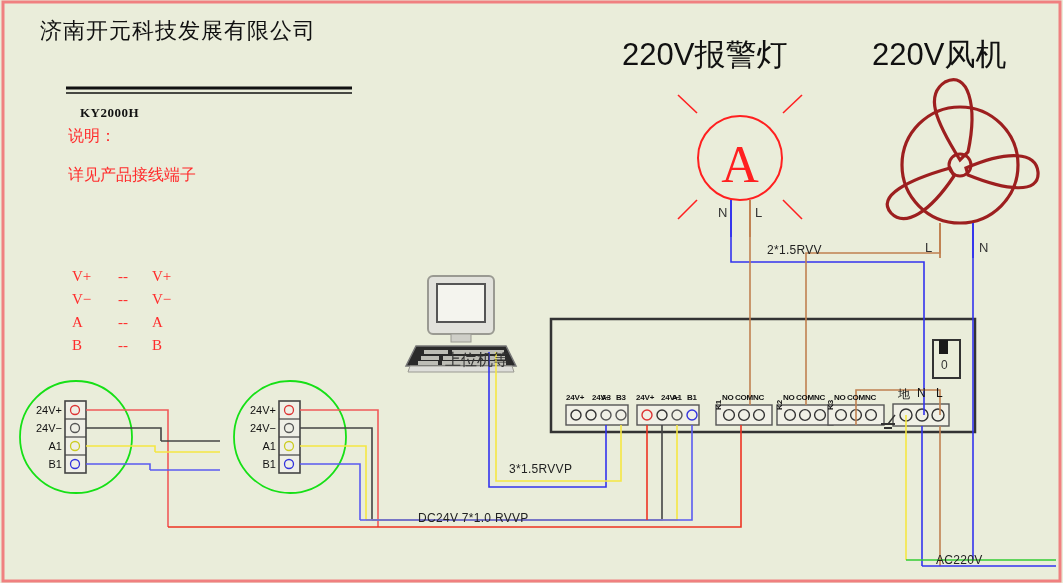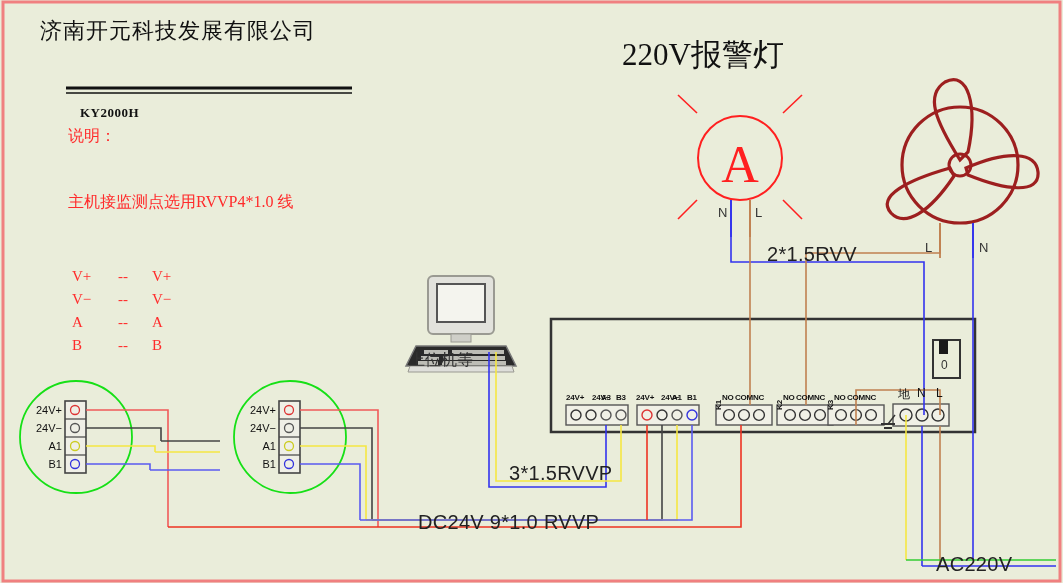--- a/index.html
+++ b/index.html
@@ -24,30 +24,30 @@
   }
   .note{
     font-family:"Liberation Serif", serif;
     font-size:16px;color:#ff2b2b;
   }
   .legend-cell{
     font-family:"Liberation Serif", serif;
     font-size:15px;color:#ff2b2b;
   }
   .device-title{
-    font-family:Liberation Serif, serif;
+    font-family:Liberation Sans, sans-serif;
     font-size:31px;color:#111;
   }
   .cable-label{
     font-family:"Liberation Sans", sans-serif;
-    font-size:20px;color:#222;letter-spacing:.3px;
+    font-size:12px;color:#222;letter-spacing:.3px;
   }
   .pc-label{
     font-family:"Liberation Serif", serif;
-    font-size:16px;color:#333;
+    font-size:16px;color:#333;margin-left:36px;
   }
   .term-label{
     font-family:"Liberation Sans", sans-serif;
     font-size:8px;font-weight:bold;color:#111;letter-spacing:-.2px;
   }
   .sensor-label{
     font-family:"Liberation Sans", sans-serif;
     font-size:11px;color:#111;text-align:right;
   }
   .ln-label{
@@ -230,39 +230,40 @@
       <line x1="973" y1="223" x2="973" y2="258" stroke="#3333ee"></line>
     </g>
 
     <rect x="489" y="455" width="117" height="32" fill="none" stroke="none"></rect>
   </svg>
 
   <div class="txt title-line" style="left:40px;top:16px;">济南开元科技发展有限公司</div>
   <div class="txt model" style="left:80px;top:105px;font-weight:bold;">KY2000H</div>
 
   <div class="txt note" style="left:68px;top:126px;">说明：</div>
-  <div class="txt note" style="left:68px;top:192px;">主机接监测点选用RVVP4*1.0 线</div>
+  <div class="txt note" style="left:68px;top:165px;">详见产品接线端子</div>
 
   <div class="txt legend-cell" style="left:72px;top:268px;">V+</div>
   <div class="txt legend-cell" style="left:118px;top:268px;">--</div>
   <div class="txt legend-cell" style="left:152px;top:268px;">V+</div>
 
   <div class="txt legend-cell" style="left:72px;top:291px;">V−</div>
   <div class="txt legend-cell" style="left:118px;top:291px;">--</div>
   <div class="txt legend-cell" style="left:152px;top:291px;">V−</div>
 
   <div class="txt legend-cell" style="left:72px;top:314px;">A</div>
   <div class="txt legend-cell" style="left:118px;top:314px;">--</div>
   <div class="txt legend-cell" style="left:152px;top:314px;">A</div>
 
   <div class="txt legend-cell" style="left:72px;top:337px;">B</div>
   <div class="txt legend-cell" style="left:118px;top:337px;">--</div>
   <div class="txt legend-cell" style="left:152px;top:337px;">B</div>
 
   <div class="txt device-title" style="left:622px;top:34px;">220V报警灯</div>
+  <div class="txt device-title" style="left:872px;top:34px;">220V风机</div>
 
   <div class="txt ln-label" style="left:718px;top:205px;">N</div>
   <div class="txt ln-label" style="left:755px;top:205px;">L</div>
   <div class="txt ln-label" style="left:925px;top:240px;">L</div>
   <div class="txt ln-label" style="left:979px;top:240px;">N</div>
 
   <div class="txt pc-label" style="left:409px;top:350px;">上位机等</div>
 
   <div class="txt sensor-label" style="left:14px;top:404px;width:48px;">24V+</div>
   <div class="txt sensor-label" style="left:14px;top:422px;width:48px;">24V−</div>
@@ -300,16 +301,16 @@
   <div class="txt relay-tag" style="left:826px;top:410px;">K3</div>
 
   <div class="txt pwr-label" style="left:898px;top:386px;">地</div>
   <div class="txt pwr-label" style="left:917px;top:386px;">N</div>
   <div class="txt pwr-label" style="left:936px;top:386px;">L</div>
 
   <div class="txt pwr-label" style="left:941px;top:358px;color:#333;">0</div>
 
   <div class="txt cable-label" style="left:767px;top:243px;">2*1.5RVV</div>
   <div class="txt cable-label" style="left:509px;top:462px;">3*1.5RVVP</div>
-  <div class="txt cable-label" style="left:418px;top:511px;">DC24V  9*1.0 RVVP</div>
+  <div class="txt cable-label" style="left:418px;top:511px;">DC24V  7*1.0 RVVP</div>
   <div class="txt cable-label" style="left:936px;top:553px;">AC220V</div>
 
 </div>
 
 </body></html>

